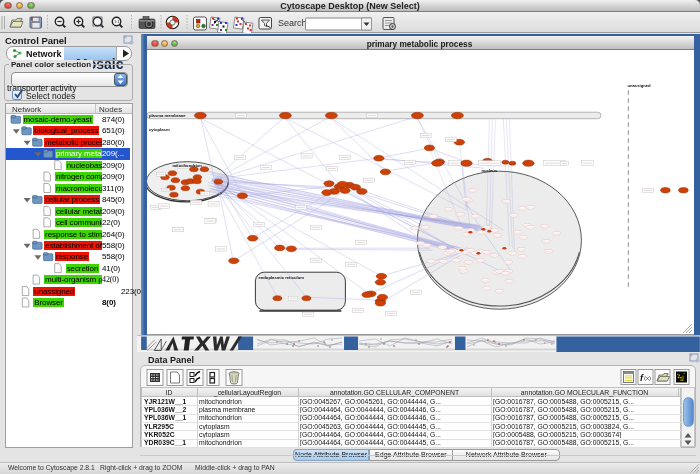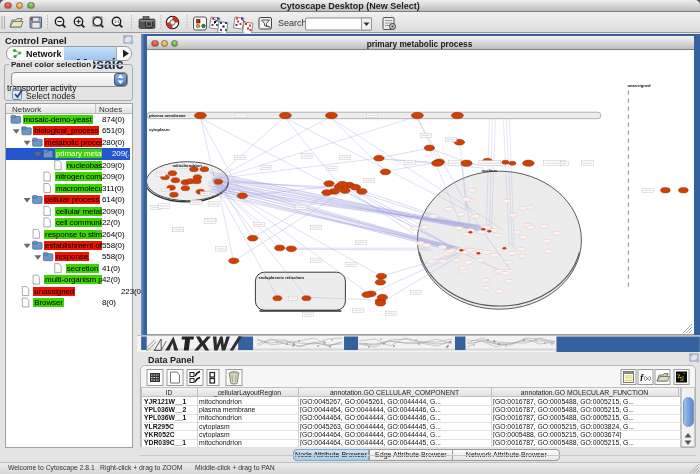--- a/index.html
+++ b/index.html
@@ -136,47 +136,47 @@
 <div class="abs" style="left:99px;top:104.5px;font-size:8px;font-weight:normal;color:#333;white-space:nowrap;">Nodes</div>
 <div class="abs" style="left:95px;top:104px;width:1px;height:9.5px;background:#c4c4c4;"></div>
 <div class="abs" style="left:22.5px;top:115.0px;font-size:8px;font-weight:normal;color:#000;white-space:nowrap;background:#3ed400;padding:0 1px;line-height:9px;max-width:80.0px;overflow:hidden;letter-spacing:-0.1px;">mosaic-demo-yeast</div>
 <div class="abs" style="left:102px;top:115.0px;font-size:8px;font-weight:normal;color:#000;white-space:nowrap;line-height:9px;letter-spacing:-0.1px;">874(0)</div>
 <div class="abs" style="left:33.3px;top:126.45px;font-size:8px;font-weight:normal;color:#000;white-space:nowrap;background:#ec1300;padding:0 1px;line-height:9px;max-width:69.2px;overflow:hidden;letter-spacing:-0.1px;">biological_process</div>
 <div class="abs" style="left:102px;top:126.45px;font-size:8px;font-weight:normal;color:#000;white-space:nowrap;line-height:9px;letter-spacing:-0.1px;">651(0)</div>
 <div class="abs" style="left:44.1px;top:137.89999999999998px;font-size:8px;font-weight:normal;color:#000;white-space:nowrap;background:#ec1300;padding:0 1px;line-height:9px;max-width:58.4px;overflow:hidden;letter-spacing:-0.1px;">metabolic process</div>
 <div class="abs" style="left:102px;top:137.89999999999998px;font-size:8px;font-weight:normal;color:#000;white-space:nowrap;line-height:9px;letter-spacing:-0.1px;">280(0)</div>
 <div class="abs" style="left:6px;top:148.14999999999998px;width:124px;height:11.45px;background:#2456cd;"></div>
 <div class="abs" style="left:54.900000000000006px;top:149.34999999999997px;font-size:8px;font-weight:normal;color:#fff;white-space:nowrap;background:#3ed400;padding:0 1px;line-height:9px;max-width:47.599999999999994px;overflow:hidden;letter-spacing:-0.1px;">primary metabo</div>
-<div class="abs" style="left:102px;top:149.34999999999997px;font-size:8px;font-weight:normal;color:#fff;white-space:nowrap;line-height:9px;letter-spacing:-0.1px;margin-left:10px;">209(...</div>
+<div class="abs" style="left:102px;top:149.34999999999997px;font-size:8px;font-weight:normal;color:#fff;white-space:nowrap;line-height:9px;letter-spacing:-0.1px;">209(...</div>
 <div class="abs" style="left:65.7px;top:160.79999999999998px;font-size:8px;font-weight:normal;color:#000;white-space:nowrap;background:#3ed400;padding:0 1px;line-height:9px;max-width:36.8px;overflow:hidden;letter-spacing:-0.1px;">nucleobase-</div>
 <div class="abs" style="left:102px;top:160.79999999999998px;font-size:8px;font-weight:normal;color:#000;white-space:nowrap;line-height:9px;letter-spacing:-0.1px;">209(0)</div>
 <div class="abs" style="left:54.900000000000006px;top:172.25px;font-size:8px;font-weight:normal;color:#000;white-space:nowrap;background:#3ed400;padding:0 1px;line-height:9px;max-width:47.599999999999994px;overflow:hidden;letter-spacing:-0.1px;">nitrogen compo</div>
 <div class="abs" style="left:102px;top:172.25px;font-size:8px;font-weight:normal;color:#000;white-space:nowrap;line-height:9px;letter-spacing:-0.1px;">209(0)</div>
 <div class="abs" style="left:54.900000000000006px;top:183.7px;font-size:8px;font-weight:normal;color:#000;white-space:nowrap;background:#3ed400;padding:0 1px;line-height:9px;max-width:47.599999999999994px;overflow:hidden;letter-spacing:-0.1px;">macromolecule</div>
 <div class="abs" style="left:102px;top:183.7px;font-size:8px;font-weight:normal;color:#000;white-space:nowrap;line-height:9px;letter-spacing:-0.1px;">311(0)</div>
 <div class="abs" style="left:44.1px;top:195.14999999999998px;font-size:8px;font-weight:normal;color:#000;white-space:nowrap;background:#ec1300;padding:0 1px;line-height:9px;max-width:58.4px;overflow:hidden;letter-spacing:-0.1px;">cellular process</div>
-<div class="abs" style="left:102px;top:195.14999999999998px;font-size:8px;font-weight:normal;color:#000;white-space:nowrap;line-height:9px;letter-spacing:-0.1px;">614(0)</div>
+<div class="abs" style="left:102px;top:195.14999999999998px;font-size:8px;font-weight:normal;color:#000;white-space:nowrap;line-height:9px;letter-spacing:-0.1px;">845(0)</div>
 <div class="abs" style="left:54.900000000000006px;top:206.59999999999997px;font-size:8px;font-weight:normal;color:#000;white-space:nowrap;background:#3ed400;padding:0 1px;line-height:9px;max-width:47.599999999999994px;overflow:hidden;letter-spacing:-0.1px;">cellular metabo</div>
 <div class="abs" style="left:102px;top:206.59999999999997px;font-size:8px;font-weight:normal;color:#000;white-space:nowrap;line-height:9px;letter-spacing:-0.1px;">209(0)</div>
 <div class="abs" style="left:54.900000000000006px;top:218.04999999999998px;font-size:8px;font-weight:normal;color:#000;white-space:nowrap;background:#3ed400;padding:0 1px;line-height:9px;max-width:47.599999999999994px;overflow:hidden;letter-spacing:-0.1px;">cell communicat</div>
 <div class="abs" style="left:102px;top:218.04999999999998px;font-size:8px;font-weight:normal;color:#000;white-space:nowrap;line-height:9px;letter-spacing:-0.1px;">22(0)</div>
 <div class="abs" style="left:44.1px;top:229.5px;font-size:8px;font-weight:normal;color:#000;white-space:nowrap;background:#3ed400;padding:0 1px;line-height:9px;max-width:58.4px;overflow:hidden;letter-spacing:-0.1px;">response to stimul</div>
 <div class="abs" style="left:102px;top:229.5px;font-size:8px;font-weight:normal;color:#000;white-space:nowrap;line-height:9px;letter-spacing:-0.1px;">264(0)</div>
 <div class="abs" style="left:44.1px;top:240.95px;font-size:8px;font-weight:normal;color:#000;white-space:nowrap;background:#ec1300;padding:0 1px;line-height:9px;max-width:58.4px;overflow:hidden;letter-spacing:-0.1px;">establishment of lo</div>
 <div class="abs" style="left:102px;top:240.95px;font-size:8px;font-weight:normal;color:#000;white-space:nowrap;line-height:9px;letter-spacing:-0.1px;">558(0)</div>
 <div class="abs" style="left:54.900000000000006px;top:252.39999999999998px;font-size:8px;font-weight:normal;color:#000;white-space:nowrap;background:#ec1300;padding:0 1px;line-height:9px;max-width:47.599999999999994px;overflow:hidden;letter-spacing:-0.1px;">response</div>
 <div class="abs" style="left:102px;top:252.39999999999998px;font-size:8px;font-weight:normal;color:#000;white-space:nowrap;line-height:9px;letter-spacing:-0.1px;">558(0)</div>
 <div class="abs" style="left:65.7px;top:263.84999999999997px;font-size:8px;font-weight:normal;color:#000;white-space:nowrap;background:#3ed400;padding:0 1px;line-height:9px;max-width:36.8px;overflow:hidden;letter-spacing:-0.1px;">secretion</div>
 <div class="abs" style="left:102px;top:263.84999999999997px;font-size:8px;font-weight:normal;color:#000;white-space:nowrap;line-height:9px;letter-spacing:-0.1px;">41(0)</div>
 <div class="abs" style="left:44.1px;top:275.29999999999995px;font-size:8px;font-weight:normal;color:#000;white-space:nowrap;background:#3ed400;padding:0 1px;line-height:9px;max-width:58.4px;overflow:hidden;letter-spacing:-0.1px;">multi-organism pro</div>
-<div class="abs" style="left:102px;top:275.29999999999995px;font-size:8px;font-weight:normal;color:#000;white-space:nowrap;line-height:9px;letter-spacing:-0.1px;">42(0)</div>
+<div class="abs" style="left:102px;top:275.29999999999995px;font-size:8px;font-weight:normal;color:#000;white-space:nowrap;line-height:9px;letter-spacing:-0.1px;font-family:Liberation Serif, serif;">42(0)</div>
 <div class="abs" style="left:33.3px;top:286.75px;font-size:8px;font-weight:normal;color:#000;white-space:nowrap;background:#ec1300;padding:0 1px;line-height:9px;max-width:69.2px;overflow:hidden;letter-spacing:-0.1px;">unassigned</div>
 <div class="abs" style="left:102px;top:286.75px;font-size:8px;font-weight:normal;color:#000;white-space:nowrap;line-height:9px;letter-spacing:-0.1px;margin-left:19px;">223(0)</div>
 <div class="abs" style="left:33.3px;top:298.2px;font-size:8px;font-weight:normal;color:#000;white-space:nowrap;background:#3ed400;padding:0 1px;line-height:9px;max-width:69.2px;overflow:hidden;letter-spacing:-0.1px;">Browser</div>
-<div class="abs" style="left:102px;top:298.2px;font-size:8px;font-weight:normal;color:#000;white-space:nowrap;line-height:9px;letter-spacing:-0.1px;">8(0)</div>
+<div class="abs" style="left:102px;top:298.2px;font-size:8px;font-weight:bold;color:#000;white-space:nowrap;line-height:9px;letter-spacing:-0.1px;">8(0)</div>
 <svg class="abs" style="left:0;top:0" width="137" height="462" viewBox="0 0 137 462">
     <rect x="11.0" y="116.3" width="9.5" height="7" rx="1" fill="#6d96c2" stroke="#3a5a80" stroke-width="0.6"></rect>
     <rect x="11.0" y="115.3" width="4.5" height="2.5" rx="0.8" fill="#6d96c2" stroke="#3a5a80" stroke-width="0.6"></rect>
     <path d="M12.8 129.25 L19.8 129.25 L16.3 133.75 Z" fill="#6b6b66"></path>
     <rect x="21.8" y="127.75" width="9.5" height="7" rx="1" fill="#6d96c2" stroke="#3a5a80" stroke-width="0.6"></rect>
     <rect x="21.8" y="126.75" width="4.5" height="2.5" rx="0.8" fill="#6d96c2" stroke="#3a5a80" stroke-width="0.6"></rect>
     <path d="M23.6 140.7 L30.6 140.7 L27.1 145.2 Z" fill="#6b6b66"></path>
     <rect x="32.6" y="139.2" width="9.5" height="7" rx="1" fill="#6d96c2" stroke="#3a5a80" stroke-width="0.6"></rect>
     <rect x="32.6" y="138.2" width="4.5" height="2.5" rx="0.8" fill="#6d96c2" stroke="#3a5a80" stroke-width="0.6"></rect>
     <path d="M34.400000000000006 152.14999999999998 L41.400000000000006 152.14999999999998 L37.900000000000006 156.64999999999998 Z" fill="#6b6b66"></path>

